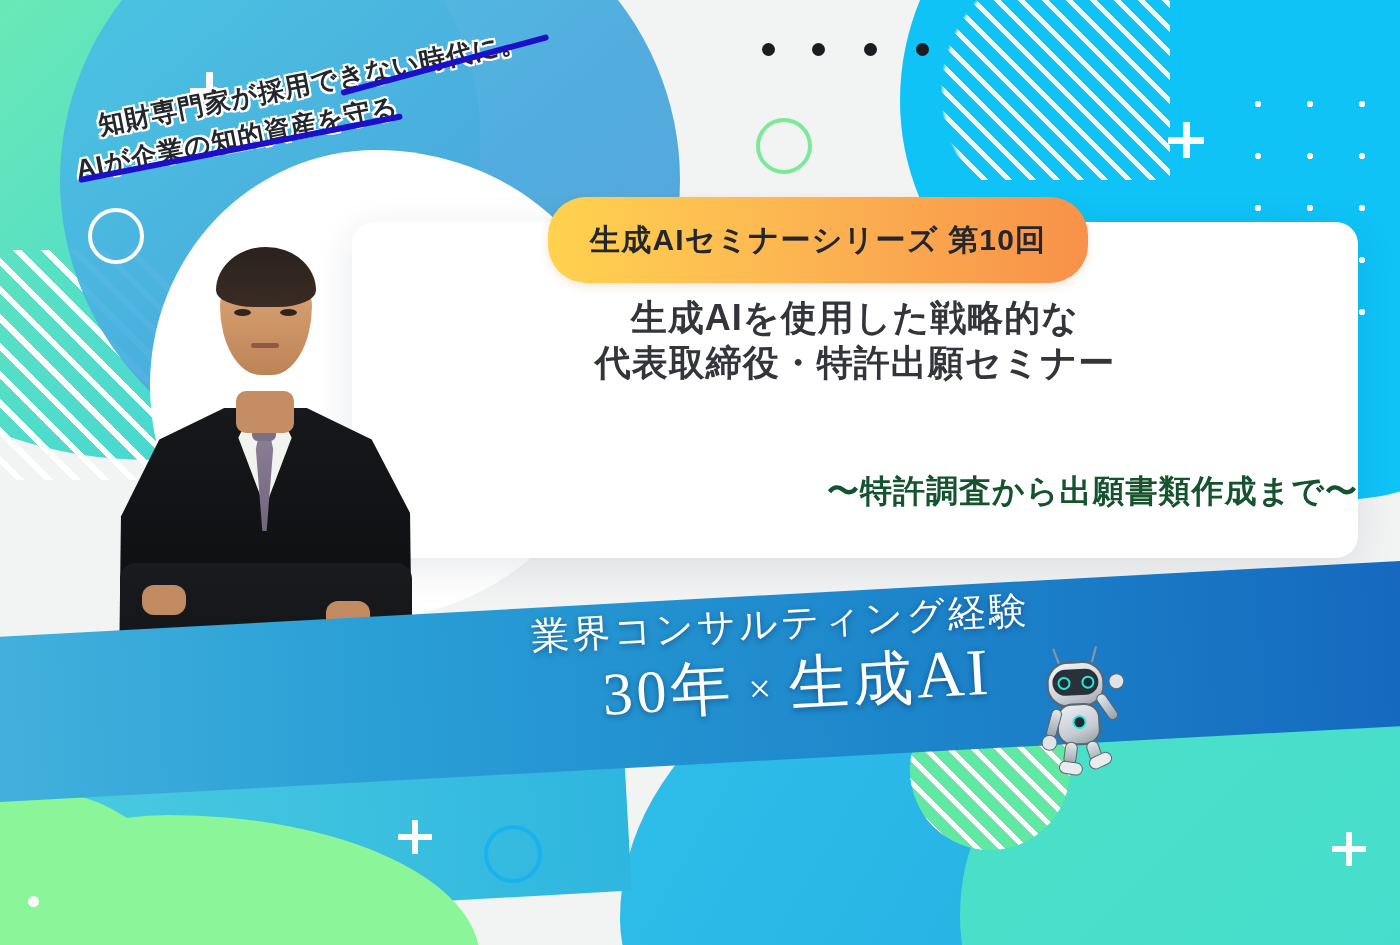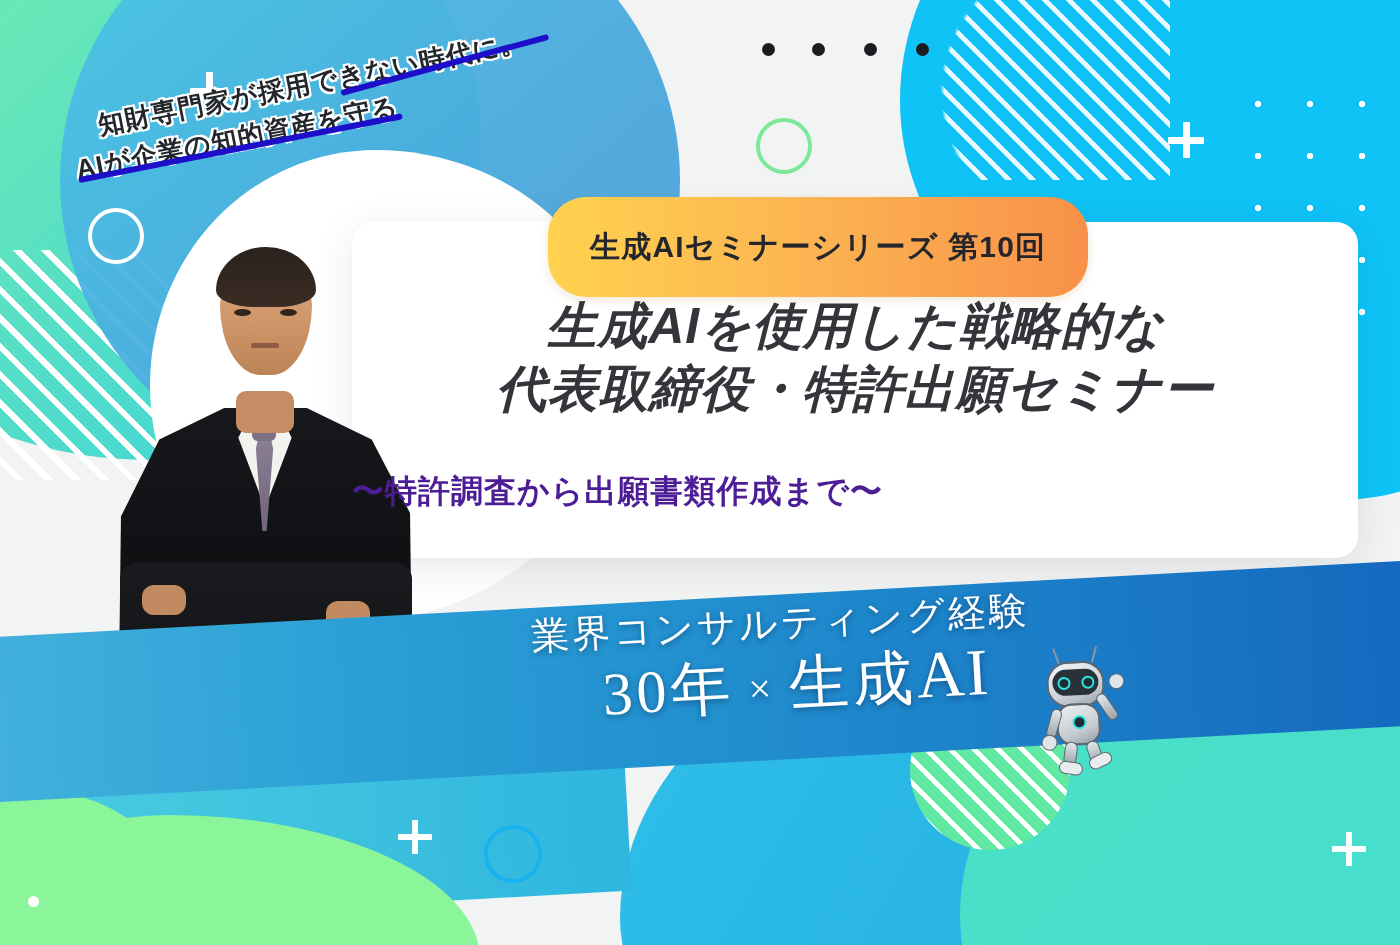--- a/index.html
+++ b/index.html
@@ -172,36 +172,36 @@
     background:#1d0ec9;border-radius:3px;transform:rotate(-4deg);}
 
   
   .card{
     position:absolute;left:352px;top:222px;width:1006px;height:336px;
     background:#ffffff;border-radius:22px;
     box-shadow:0 10px 40px rgba(20,40,70,.10);
   }
   .badge{
     position:absolute;left:548px;top:197px;height:76px;
-    padding:12px 42px;display:flex;align-items:center;justify-content:center;
+    padding:5px 42px;display:flex;align-items:center;justify-content:center;
     border-radius:38px;
     background:linear-gradient(90deg,#ffd24f 0%,#fcb452 48%,#f89149 100%);
     box-shadow:0 3px 10px rgba(180,120,30,.18);
   }
   .badge span{
     font-size:30px;font-weight:800;color:#24262b;letter-spacing:1.2px;white-space:nowrap;
   }
   .title{
     position:absolute;left:352px;top:295px;width:1006px;text-align:center;
     color:#33353a;font-weight:800;letter-spacing:1px;line-height:1.26;
   }
-  .title div{font-size:50px;white-space:nowrap;font-style:italic;}
+  .title div{font-size:36px;white-space:nowrap;}
   .subtitle{
-    position:absolute;left:352px;top:470px;width:1006px;text-align:left;
-    color:#4c1d95;font-weight:700;font-size:32px;letter-spacing:1px;white-space:nowrap;
+    position:absolute;left:352px;top:470px;width:1006px;text-align:right;
+    color:#14532d;font-weight:700;font-size:32px;letter-spacing:1px;white-space:nowrap;
   }
 
   
   .banner{
     position:absolute;left:-60px;top:640px;width:1540px;height:165px;
     background:linear-gradient(90deg,#45b3dd 0%,#2a9fd6 28%,#1d86cb 62%,#1465bd 100%);
     transform:rotate(-3.1deg);transform-origin:left top;
   }
   .banner-inner{
     position:absolute;left:520px;top:612px;width:560px;height:170px;

